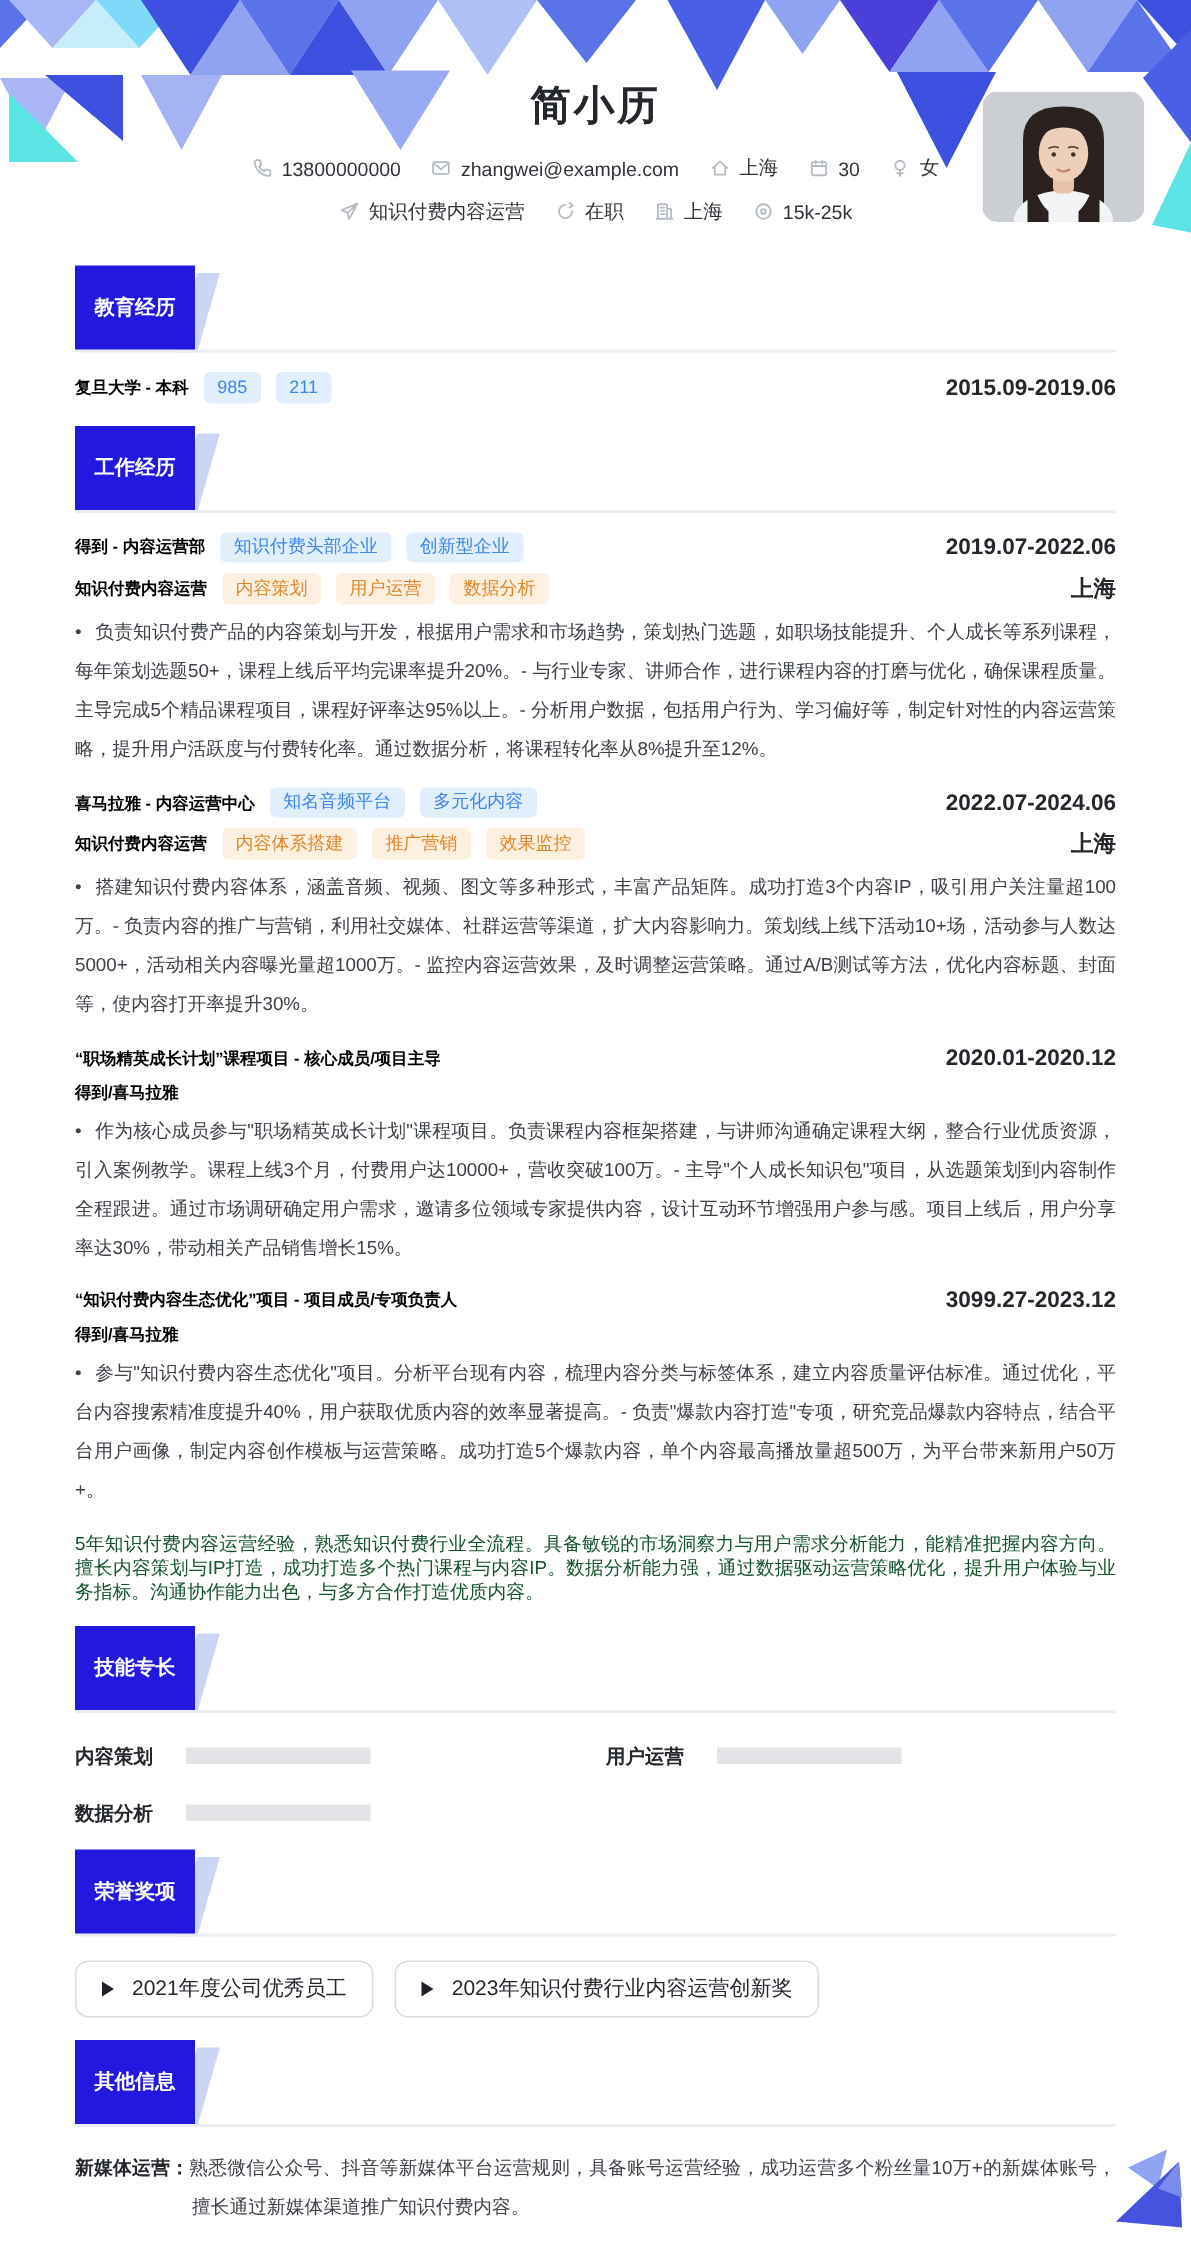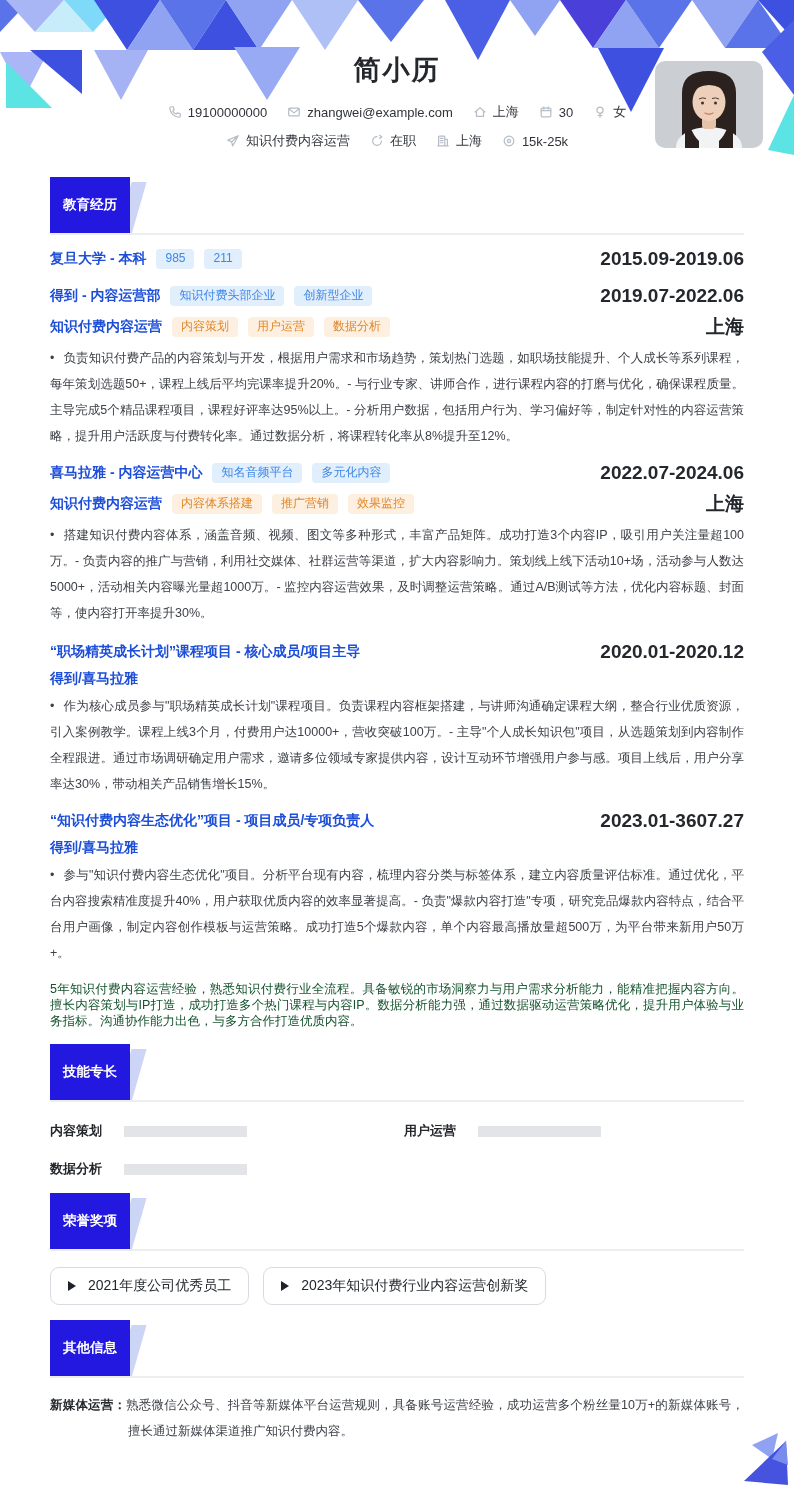--- a/index.html
+++ b/index.html
@@ -27,22 +27,22 @@
   .section.first{margin-top:27px;}
   .sec-head{border-bottom:2px solid #eceef2;}
   .badge{display:inline-block;position:relative;background:#2318df;color:#fff;
          font-weight:bold;font-size:13.5px;padding:19px 13px;vertical-align:bottom;}
   .badge::after{content:'';position:absolute;top:5px;right:-9px;bottom:-2px;width:15px;
                 background:#cdd5f6;transform:skewX(-16deg);z-index:-1;}
 
   .row{display:flex;justify-content:space-between;align-items:center;margin-top:13px;}
   .row.sub{margin-top:7px;}
   .row-left{display:flex;align-items:center;gap:10px;flex-wrap:wrap;}
-  .name{font-weight:bold;font-size:14px;color:#1d4ed8;}
-  .date,.loc{font-weight:bold;font-size:19px;color:#24272c;white-space:nowrap;}
+  .name{font-weight:bold;font-size:11px;color:#000000;}
+  .date,.loc{font-weight:bold;font-size:15px;color:#24272c;white-space:nowrap;}
   .tag{font-size:12px;padding:2.5px 9px;border-radius:4px;line-height:1.3;}
   .tag.blue{background:#e1eefc;color:#3e86e8;}
   .tag.orange{background:#fdf0e1;color:#e0872a;}
   .entry + .entry{margin-top:9px;}
 
   .bullet{margin:5px 0 0;font-size:12.5px;line-height:26px;color:#3d4148;text-align:justify;}
   .bullet .dot{margin-right:9px;}
   .plain{margin:8px 0 0;font-size:12.5px;line-height:16px;color:#14532d;text-align:justify;}
 
   
@@ -97,21 +97,21 @@
 </svg>
 
 <div class="header">
   <div class="title">简小历</div>
 
   <div class="contact-row">
     <span class="c-item">
       <svg viewBox="0 0 16 16">
           <path d="M3.5,2 L6,2 L7,5.5 L5.5,6.8 C6.2,8.6 7.4,9.8 9.2,10.5 L10.5,9 L14,10 L14,12.5 C14,13.3 13.3,14 12.5,14 C7,13.6 2.4,9 2,3.5 C2,2.7 2.7,2 3.5,2 Z"></path>
         </svg>
-      <span>19100000000</span>
+      <span>13800000000</span>
     </span>
     <span class="c-item">
       <svg viewBox="0 0 16 16">
           <rect x="2" y="3.5" width="12" height="9" rx="1.2"></rect>
           <path d="M2.5,4.5 L8,9 L13.5,4.5"></path>
         </svg>
       <span>zhangwei@example.com</span>
     </span>
     <span class="c-item">
       <svg viewBox="0 0 16 16">
@@ -194,20 +194,23 @@
           <span class="name">复旦大学 - 本科</span>
           <span class="tag blue">985</span>
           <span class="tag blue">211</span>
         </div>
         <span class="date">2015.09-2019.06</span>
       </div>
     </div>
   </div>
 
   <div class="section">
+    <div class="sec-head">
+      <span class="badge">工作经历</span>
+    </div>
 
     <div class="entry">
       <div class="row">
         <div class="row-left">
           <span class="name">得到 - 内容运营部</span>
           <span class="tag blue">知识付费头部企业</span>
           <span class="tag blue">创新型企业</span>
         </div>
         <span class="date">2019.07-2022.06</span>
       </div>
@@ -254,21 +257,21 @@
       </div>
       <div class="row sub">
         <span class="name">得到/喜马拉雅</span>
       </div>
       <p class="bullet"><span class="dot">•</span><span>作为核心成员参与"职场精英成长计划"课程项目。负责课程内容框架搭建，与讲师沟通确定课程大纲，整合行业优质资源，引入案例教学。课程上线3个月，付费用户达10000+，营收突破100万。- 主导"个人成长知识包"项目，从选题策划到内容制作全程跟进。通过市场调研确定用户需求，邀请多位领域专家提供内容，设计互动环节增强用户参与感。项目上线后，用户分享率达30%，带动相关产品销售增长15%。</span></p>
     </div>
 
     <div class="entry">
       <div class="row">
         <span class="name">“知识付费内容生态优化”项目 - 项目成员/专项负责人</span>
-        <span class="date">2023.01-3607.27</span>
+        <span class="date">3099.27-2023.12</span>
       </div>
       <div class="row sub">
         <span class="name">得到/喜马拉雅</span>
       </div>
       <p class="bullet"><span class="dot">•</span><span>参与"知识付费内容生态优化"项目。分析平台现有内容，梳理内容分类与标签体系，建立内容质量评估标准。通过优化，平台内容搜索精准度提升40%，用户获取优质内容的效率显著提高。- 负责"爆款内容打造"专项，研究竞品爆款内容特点，结合平台用户画像，制定内容创作模板与运营策略。成功打造5个爆款内容，单个内容最高播放量超500万，为平台带来新用户50万+。</span></p>
     </div>
   </div>
 
   <div class="section">
     <p class="plain">5年知识付费内容运营经验，熟悉知识付费行业全流程。具备敏锐的市场洞察力与用户需求分析能力，能精准把握内容方向。擅长内容策划与IP打造，成功打造多个热门课程与内容IP。数据分析能力强，通过数据驱动运营策略优化，提升用户体验与业务指标。沟通协作能力出色，与多方合作打造优质内容。</p>

